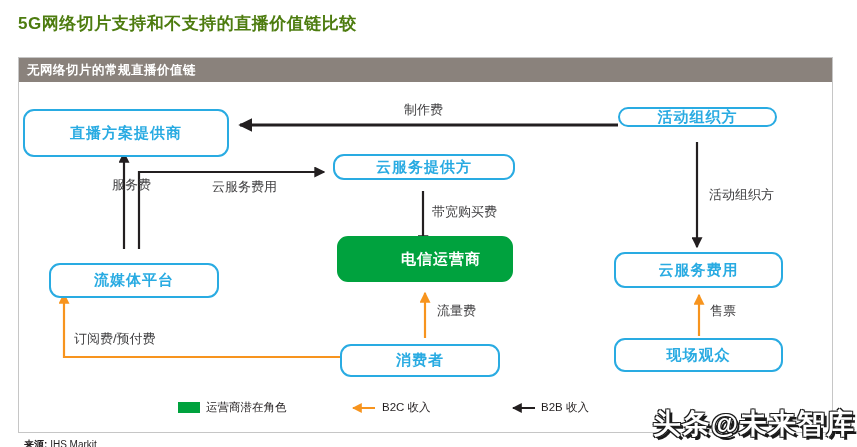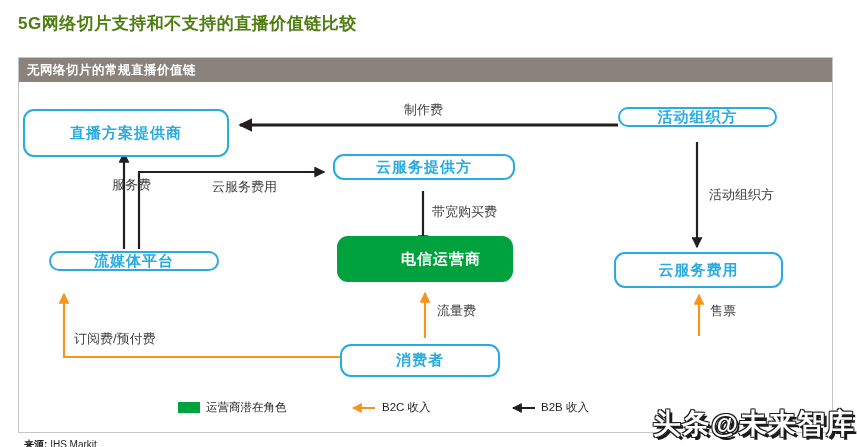--- a/index.html
+++ b/index.html
@@ -84,24 +84,25 @@
     <path d="M340,357 L64,357 L64,294" stroke="#F7941E" stroke-width="2.2" fill="none" marker-end="url(#ao)"></path>
     <path d="M699,336 L699,295" stroke="#F7941E" stroke-width="2.2" fill="none" marker-end="url(#ao)"></path>
 
     <path d="M375,408 L353,408" stroke="#F7941E" stroke-width="2" fill="none" marker-end="url(#ao)"></path>
     <path d="M535,408 L513,408" stroke="#231F20" stroke-width="2" fill="none" marker-end="url(#ab)"></path>
   </svg>
 
   <div class="node" style="left:23px;top:109px;width:206px;height:48px;">直播方案提供商</div>
   <div class="node" style="left:618px;top:107px;width:159px;height:20px;">活动组织方</div>
   <div class="node" style="left:333px;top:154px;width:182px;height:26px;">云服务提供方</div>
-  <div class="node" style="left:49px;top:251px;width:170px;height:20px;">流媒体平台</div>
+  <div class="node" style="left:49px;top:263px;width:170px;height:35px;">流媒体平台</div>
   <div class="node green" style="left:337px;top:236px;width:176px;height:46px;padding-left:32px;">电信运营商</div>
   <div class="node" style="left:614px;top:252px;width:169px;height:36px;">云服务费用</div>
   <div class="node" style="left:340px;top:344px;width:160px;height:33px;">消费者</div>
+  <div class="node" style="left:614px;top:338px;width:169px;height:34px;">现场观众</div>
 
   <div class="edge-label" style="left:404px;top:101px;">制作费</div>
   <div class="edge-label" style="left:64px;top:176px;margin-left:48px;">服务费</div>
   <div class="edge-label" style="left:212px;top:178px;text-align:right;">云服务费用</div>
   <div class="edge-label" style="left:432px;top:203px;">带宽购买费</div>
   <div class="edge-label" style="left:709px;top:186px;">活动组织方</div>
   <div class="edge-label" style="left:437px;top:302px;">流量费</div>
   <div class="edge-label" style="left:74px;top:330px;">订阅费/预付费</div>
   <div class="edge-label" style="left:710px;top:302px;">售票</div>
 

